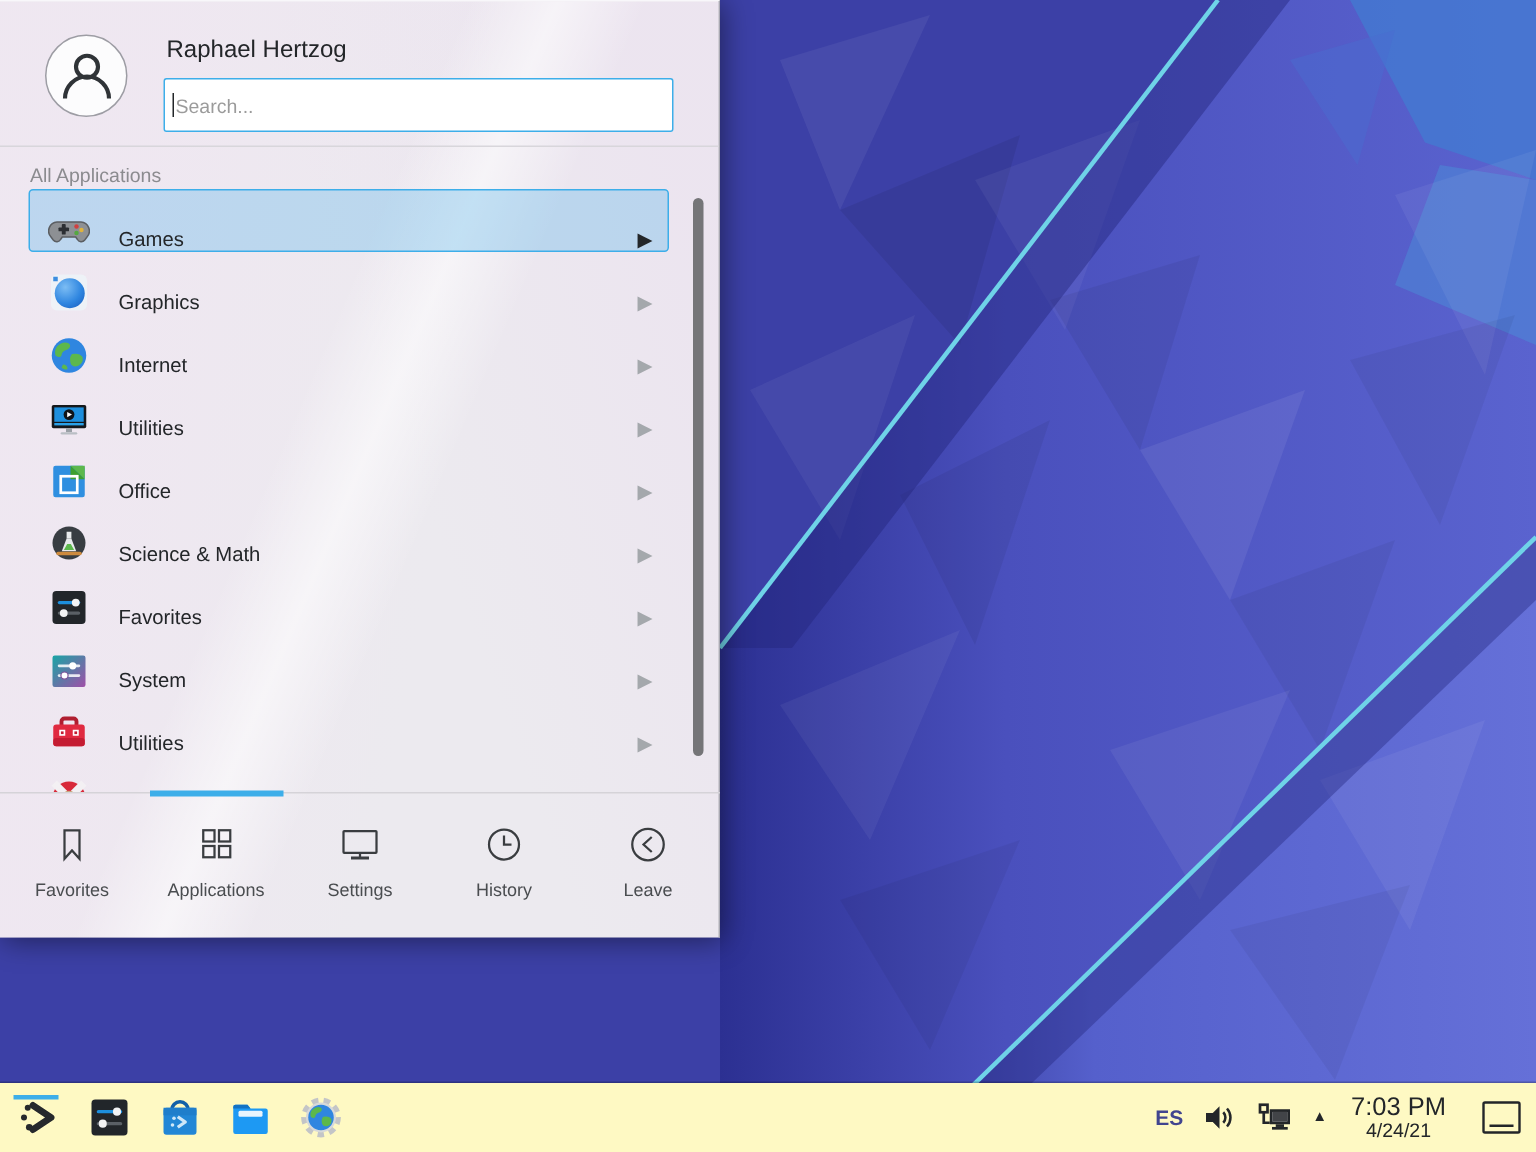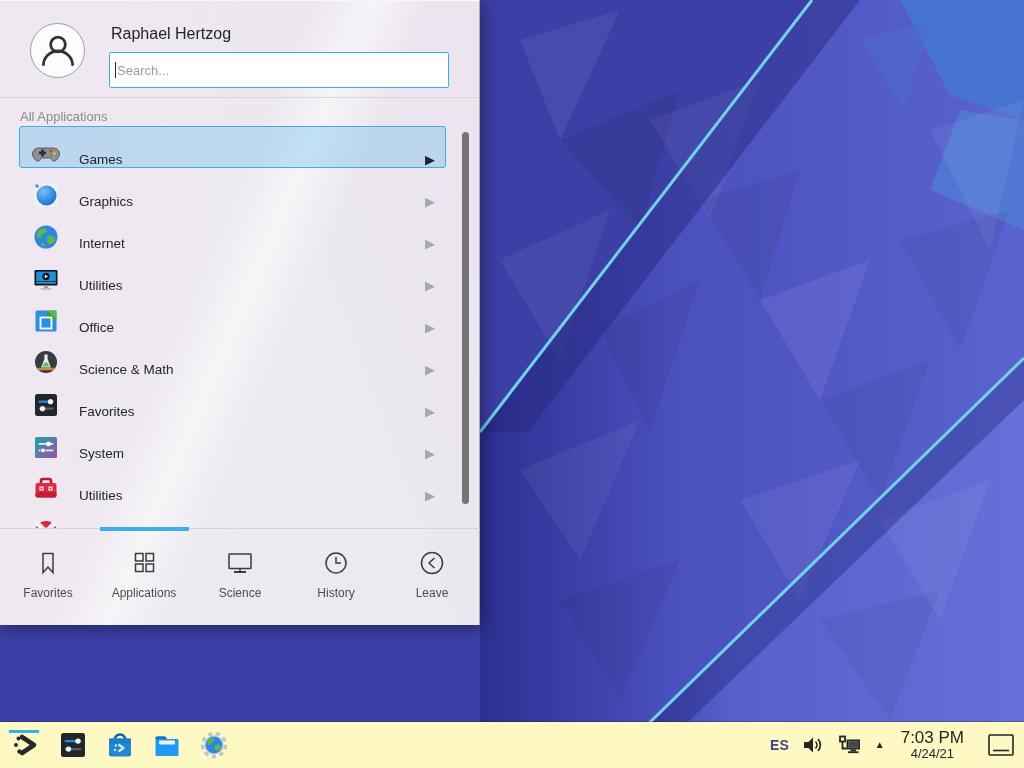--- a/index.html
+++ b/index.html
@@ -347,21 +347,21 @@
         <span class="lk-tab-label">Applications</span>
       </div>
       <div class="lk-tab">
         <span class="lk-tab-icon">
           <svg width="30" height="28" viewBox="0 0 30 28" fill="none" stroke="#3a3d40" stroke-width="1.5">
             <rect x="4" y="5" width="22" height="14.5" rx="0.5"></rect>
             <line x1="15" y1="19.5" x2="15" y2="22.5"></line>
             <line x1="9" y1="23" x2="21" y2="23" stroke-width="2"></line>
           </svg>
         </span>
-        <span class="lk-tab-label">Science</span>
+        <span class="lk-tab-label">Settings</span>
       </div>
       <div class="lk-tab">
         <span class="lk-tab-icon">
           <svg width="28" height="28" viewBox="0 0 28 28" fill="none" stroke="#3a3d40" stroke-width="1.5">
             <circle cx="14" cy="14" r="10"></circle>
             <path d="M14,8 v6 h5"></path>
           </svg>
         </span>
         <span class="lk-tab-label">History</span>
       </div>

